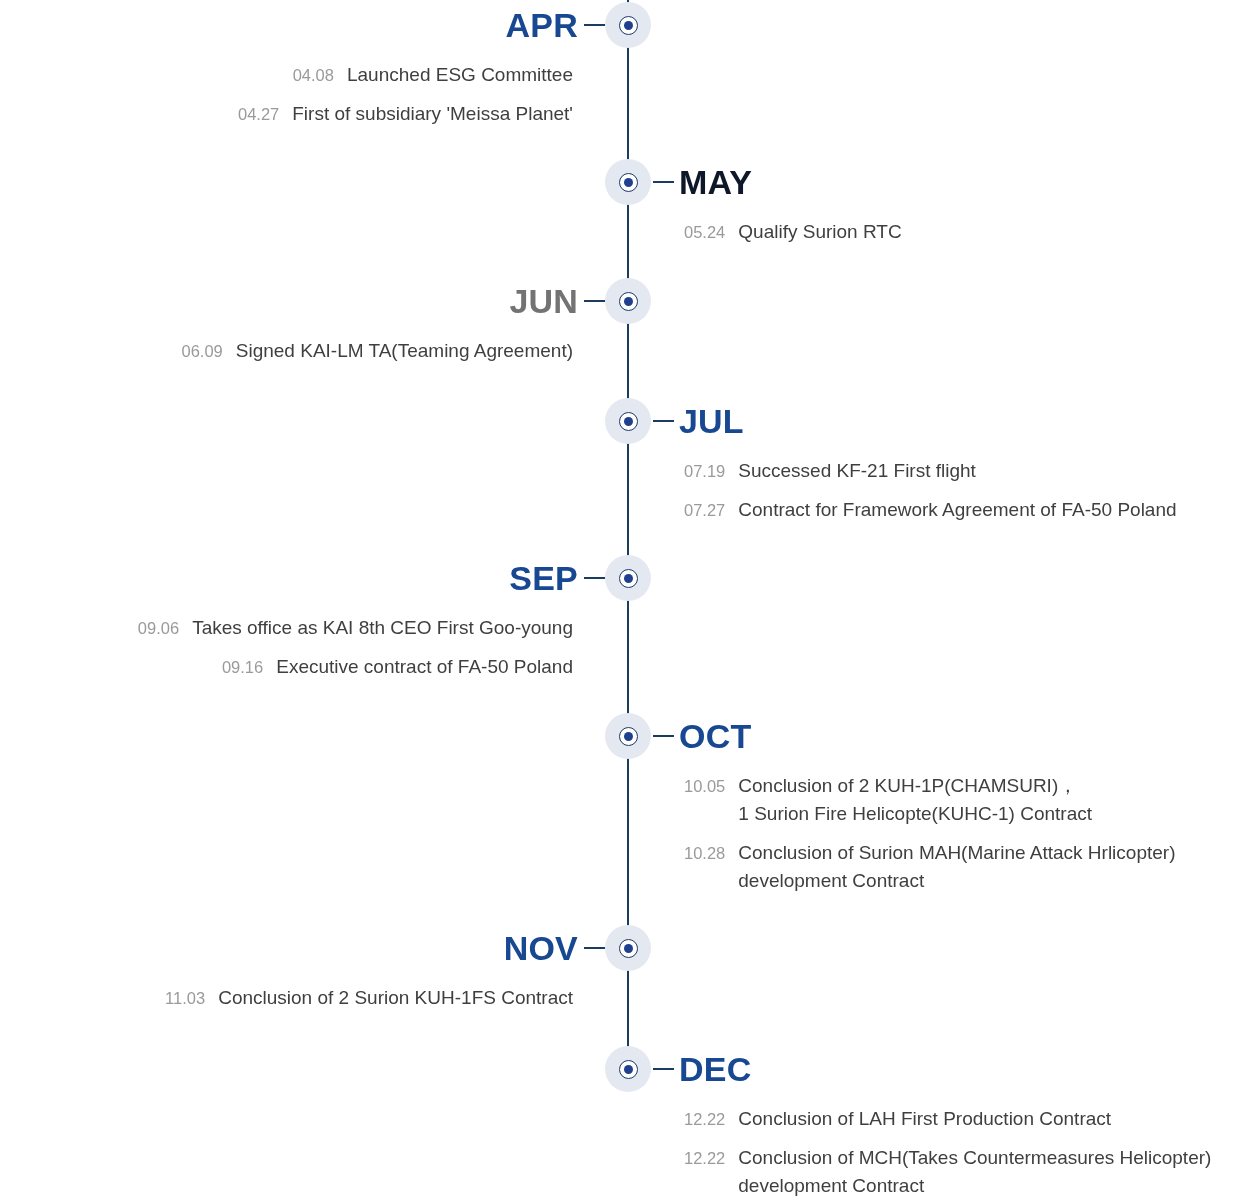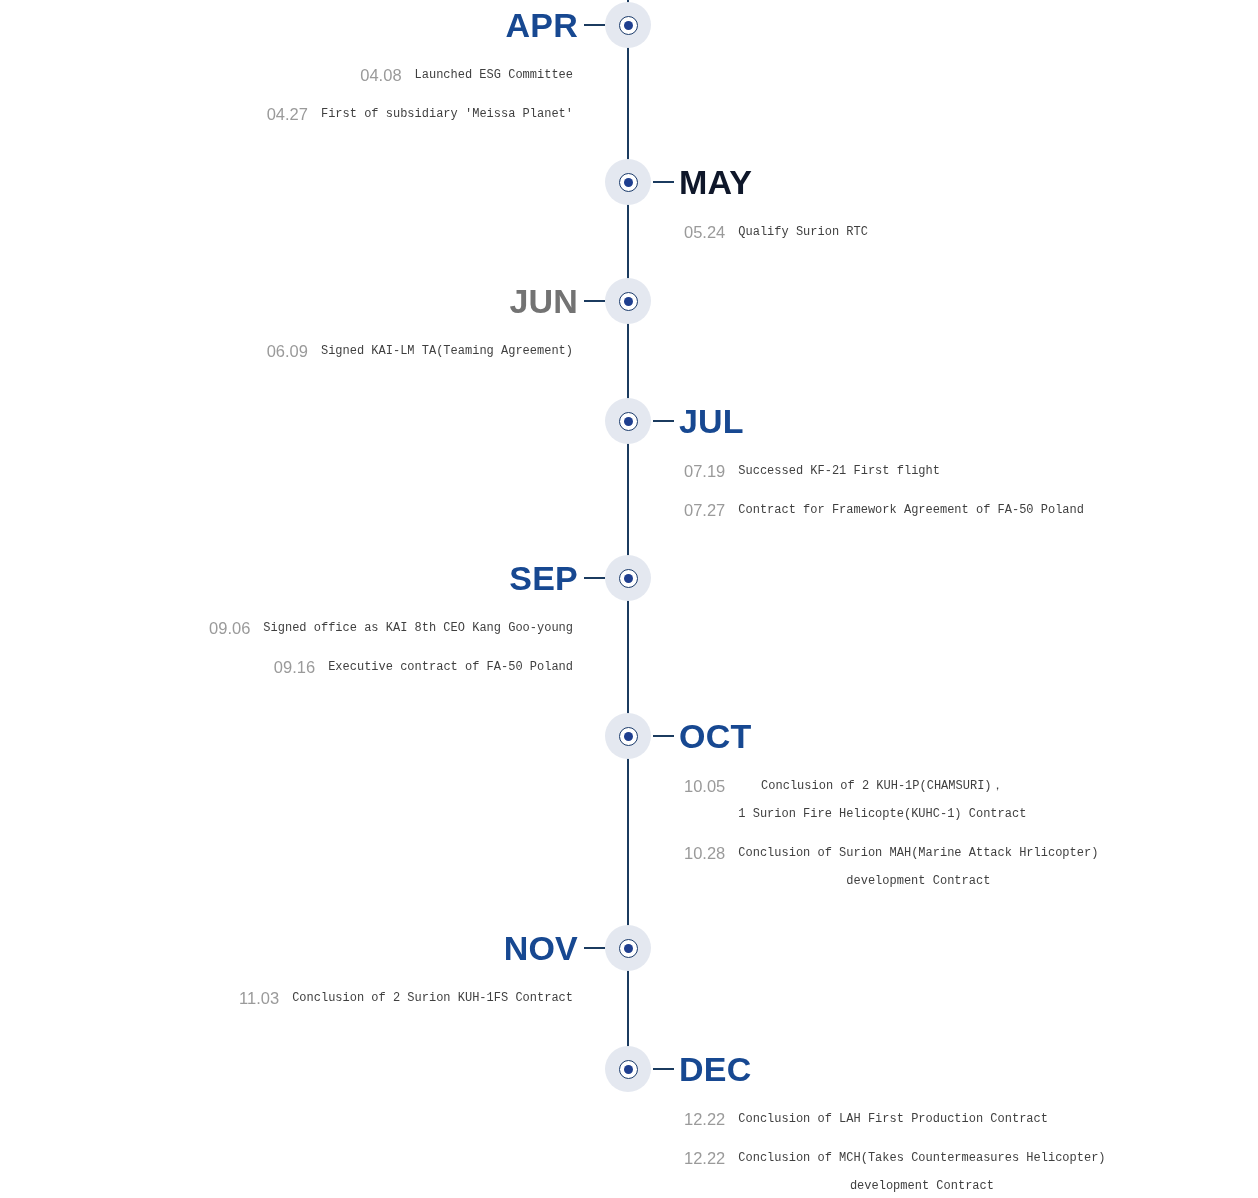--- a/index.html
+++ b/index.html
@@ -95,21 +95,21 @@
   .month.left  { right: 680px; text-align: right; }
   .month.right { left: 679px; text-align: left; }
 
   
   .events {
     position: absolute;
     font-size: 16.5px;
     color: #444444;
   }
   .events.left  { right: 685px; text-align: right; }
-  .events.right { left: 684px; text-align: center; }
+  .events.right { left: 684px; text-align: left; }
 
   .event {
     display: flex;
     margin-bottom: 11px;
     line-height: 28px;
     white-space: nowrap;
   }
   .events.left .event  { justify-content: flex-end; }
   .events.right .event { justify-content: flex-start; }
 
@@ -117,22 +117,21 @@
     color: #9a9a9a;
     font-size: 16.5px;
     flex: 0 0 auto;
   }
   .events.left .ev-date  { order: 1; margin-right: 13px; }
   .events.right .ev-date { order: 1; margin-right: 13px; }
 
   .ev-text {
     order: 2;
     color: #3f3f3f;
-    font-size: 12px;
-    font-family: Liberation Mono, monospace;
+    font-size: 19px;
   }
   .ev-line { display: block; }
 </style>
 </head>
 <body>
 
 <div id="timeline">
   <div class="spine" style="background: rgb(27, 59, 95);"></div>
   <div id="nodes-host">
       <div class="node" style="top: 25px;">
@@ -220,21 +219,21 @@
           <div class="ring">
             <div class="core"></div>
           </div>
         </div>
         <div class="dash left" style="background: rgb(27, 59, 95);"></div>
         <div class="month left" style="color: rgb(23, 72, 145);">SEP</div>
         <div class="events left" style="top: 36px;">
           <div class="event">
             <span class="ev-date" style="color: rgb(154, 154, 154);">09.06</span>
             <span class="ev-text" style="color: rgb(63, 63, 63);">
-              <span class="ev-line">Signed office as KAI 8th CEO Kang Goo-young</span>
+              <span class="ev-line">Takes office as KAI 8th CEO First Goo-young</span>
             </span>
           </div>
           <div class="event">
             <span class="ev-date" style="color: rgb(154, 154, 154);">09.16</span>
             <span class="ev-text" style="color: rgb(63, 63, 63);">
               <span class="ev-line">Executive contract of FA-50 Poland</span>
             </span>
           </div>
         </div>
       </div>

